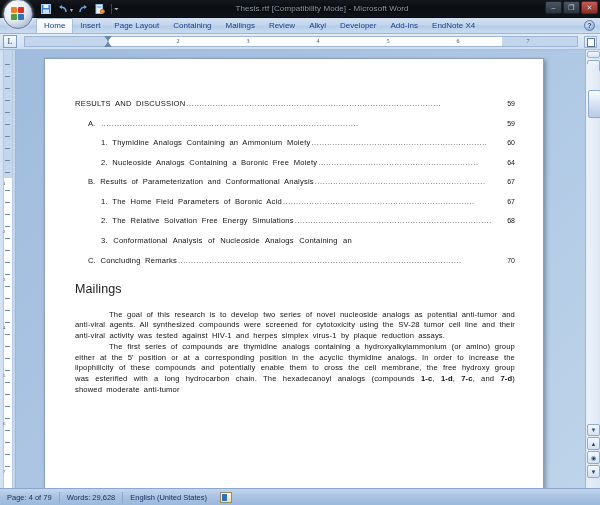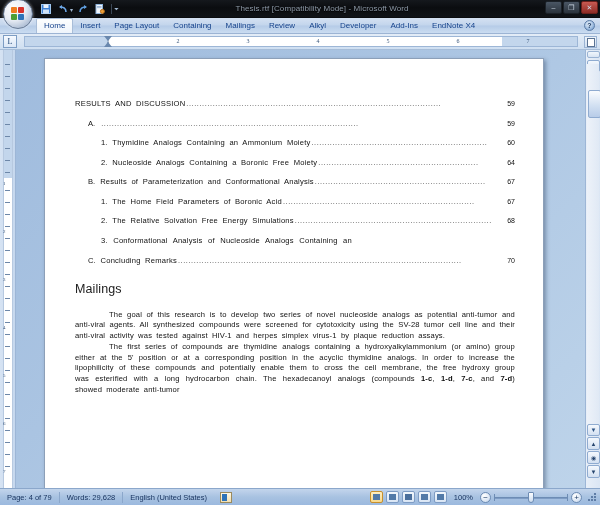--- a/index.html
+++ b/index.html
@@ -609,43 +609,15 @@
   </div>
 
   <div class="statusbar">
     <div class="sb-item">Page: 4 of 79</div>
     <div class="sb-divider"></div>
     <div class="sb-item">Words: 29,628</div>
     <div class="sb-divider"></div>
     <div class="sb-item">English (United States)</div>
     <div class="proof-ico"></div>
 
-    <div class="status-right">
-      <div class="view-btn active">
-          <i></i>
-        </div>
-      <div class="view-btn">
-          <i></i>
-        </div>
-      <div class="view-btn v2">
-          <i></i>
-        </div>
-      <div class="view-btn">
-          <i></i>
-        </div>
-      <div class="view-btn">
-          <i></i>
-        </div>
-      <div class="zoom-pct">100%</div>
-      <div class="zoom-minus">−</div>
-      <div class="zoom-track">
-        <div class="line"></div>
-        <div class="pip" style="left:0"></div>
-        <div class="pip" style="left:36px"></div>
-        <div class="pip" style="left:73px"></div>
-        <div class="handle"></div>
-      </div>
-      <div class="zoom-plus">+</div>
-      <div class="grip"></div>
-    </div>
   </div>
 
 </div>
 
 </body></html>

